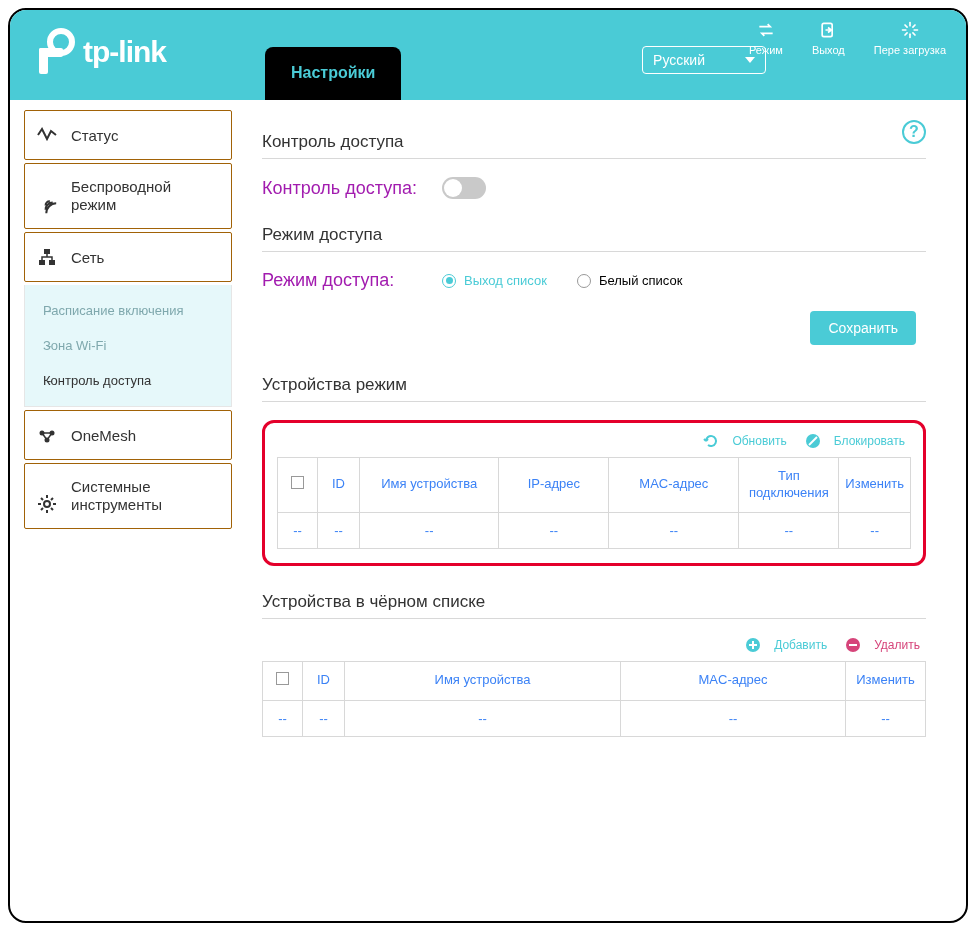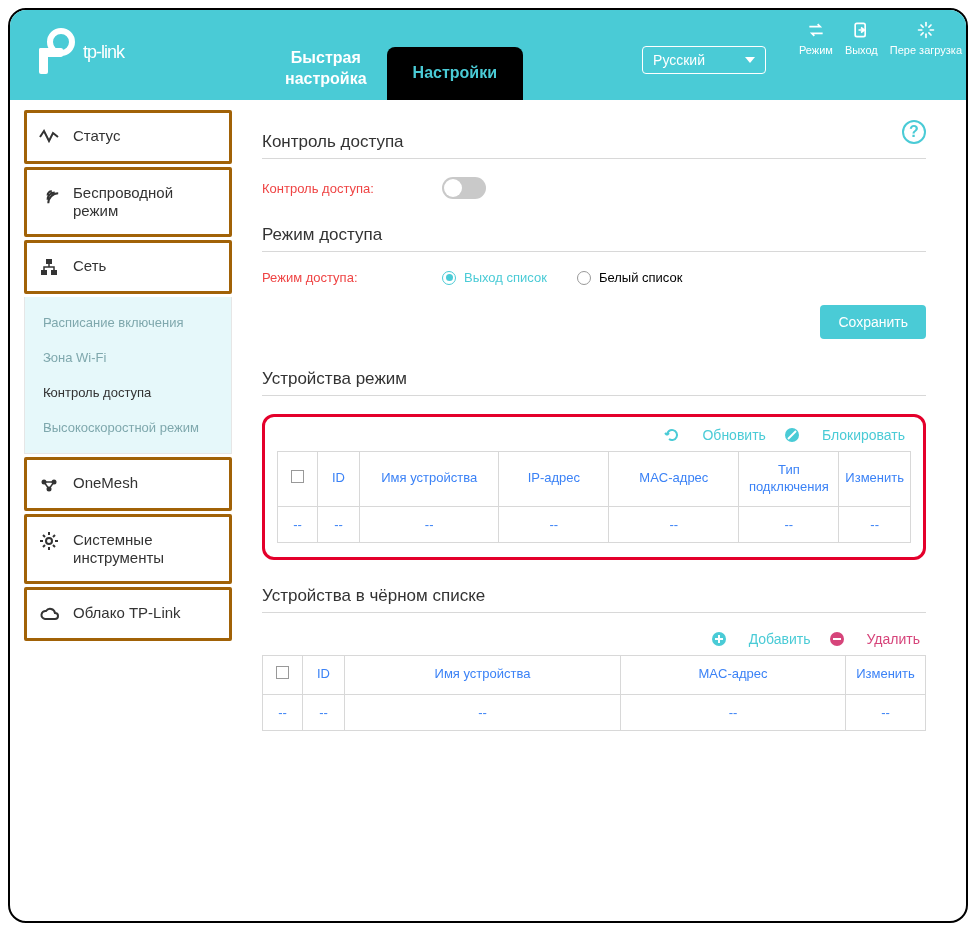--- a/index.html
+++ b/index.html
@@ -1,55 +1,55 @@
 <!DOCTYPE html>
 <html><head>
 <meta charset="utf-8">
 <style>
 *{box-sizing:border-box;margin:0;padding:0;font-family:Arial,Helvetica,sans-serif}
 body{background:#fff;width:975px;height:931px;overflow:hidden}
 .frame{border:2px solid #000;border-radius:18px;width:960px;height:915px;margin:8px;overflow:hidden;position:relative;background:#fff}
 .top{background:#4acbd6;height:90px;display:flex;align-items:flex-end;position:relative}
 .logo{position:absolute;left:25px;top:18px;display:flex;align-items:center;color:#fff}
 .logo-mark{width:42px;height:48px;margin-right:6px;position:relative}
-.logo-text{font-size:18px;font-weight:400;letter-spacing:-1px}
+.logo-text{font-size:30px;font-weight:700;letter-spacing:-1px}
 .tabs{margin-left:255px;display:flex;align-items:flex-end;height:100%}
 .tab{color:#fff;font-size:16px;font-weight:600;padding:10px 20px;text-align:center;cursor:pointer;line-height:1.3}
 .tab.active{background:#000000;color:#4acbd6;border-radius:8px 8px 0 0;padding:16px 26px 16px}
-.top-right{position:absolute;right:2px;top:6px;display:flex;align-items:center;gap:8px}
+.top-right{position:absolute;right:18px;top:6px;display:flex;align-items:center;gap:25px}
 .lang{background:#4acbd6;border:1px solid #fff;border-radius:4px;color:#fff;padding:5px 10px;font-size:14px;display:flex;align-items:center;gap:40px;cursor:pointer;position:absolute;right:200px;top:36px}
 .lang .chev{width:0;height:0;border-left:5px solid transparent;border-right:5px solid transparent;border-top:6px solid #fff}
 .tbtn{color:#fff;text-align:center;font-size:11px;cursor:pointer;padding:4px 2px;display:flex;flex-direction:column;align-items:center;gap:4px}
 .tbtn svg{width:20px;height:20px}
 .body{display:flex;height:calc(100% - 90px)}
 .side{width:222px;padding:10px 0 10px 14px;display:flex;flex-direction:column;gap:3px}
-.mitem{background:#fff;border:3px solid #a16207;border-radius:2px;padding:14px 12px;display:flex;align-items:flex-start;gap:14px;cursor:pointer;font-size:15px;color:#333;line-height:1.2}
+.mitem{background:#fff;border:1px solid #a16207;border-radius:2px;padding:14px 12px;display:flex;align-items:flex-end;gap:14px;cursor:pointer;font-size:15px;color:#333;line-height:1.2}
 .mitem .ic{width:20px;height:20px;flex-shrink:0;display:flex;align-items:center;justify-content:center}
 .mitem.sel{background:#ffc400;border-color:#ffc400}
 .sub{background:#e6f8fa;border:1px solid #e6e6e6;border-top:none;padding:8px 0}
 .subitem{padding:10px 10px 10px 18px;font-size:13px;color:#7fa8ad;cursor:pointer;position:relative}
 .subitem::before{content:"-";position:absolute;left:22px}
 .subitem.cur{color:#333}
 .main{flex:1;padding:24px 40px 24px 30px;overflow:auto;position:relative}
 .help{position:absolute;right:40px;top:20px;width:24px;height:24px;border:2px solid #4acbd6;border-radius:50%;color:#4acbd6;display:flex;align-items:center;justify-content:center;font-size:16px;font-weight:700;cursor:pointer}
 .sect-title{font-size:17px;color:#333;margin-bottom:6px;margin-top:8px}
 .hr{height:1px;background:#d8d8d8;margin-bottom:18px}
 .row{display:flex;align-items:center;margin-bottom:16px}
-.row .lbl{width:180px;font-size:13px;color:#ef4444}
+.row .lbl{width:180px;font-size:18px;color:#a21caf}
 .toggle{width:44px;height:22px;background:#c9c9c9;border-radius:11px;position:relative;cursor:pointer}
 .toggle::after{content:"";width:18px;height:18px;background:#fff;border-radius:50%;position:absolute;left:2px;top:2px}
 .radio{display:flex;align-items:center;gap:8px;margin-right:30px;font-size:13px;cursor:pointer}
 .rdot{width:14px;height:14px;border:1px solid #999;border-radius:50%;display:flex;align-items:center;justify-content:center}
 .radio.on .rdot{border-color:#4acbd6}
 .radio.on .rdot::after{content:"";width:7px;height:7px;background:#4acbd6;border-radius:50%}
 .radio.on{color:#4acbd6}
-.save-row{text-align:right;margin:20px 0 30px}
+.save-row{text-align:right;margin:20px 10px 30px}
 .btn-save{background:#4acbd6;color:#fff;border:none;padding:9px 18px;border-radius:4px;font-size:14px;cursor:pointer}
 .tbl-actions{display:flex;justify-content:flex-end;gap:18px;margin-bottom:8px;padding-right:6px}
-.act{color:#4acbd6;font-size:14px;display:flex;align-items:center;gap:22px;cursor:pointer}
+.act{color:#4acbd6;font-size:12px;display:flex;align-items:center;gap:13px;cursor:pointer}
 .act.danger{color:#d6447a}
 .act .ai{width:16px;height:16px;display:flex;align-items:center;justify-content:center}
 table{width:100%;border-collapse:collapse;font-size:13px;color:#3b82f6}
 th,td{border:1px solid #d8d8d8;padding:10px 6px;text-align:center}
 th{font-weight:400;line-height:1.3}
 .cb{width:13px;height:13px;border:1px solid #999;display:inline-block;cursor:pointer}
 .highlight-box{border:3px solid #e4002b;border-radius:12px;padding:10px 12px 14px;margin-bottom:26px}
 .section-block{margin-bottom:26px}
 </style>
 </head>
@@ -61,22 +61,20 @@
       <div class="logo-mark">
         <svg viewBox="0 0 42 48">
             <circle cx="26" cy="14" r="11" fill="none" stroke="#fff" stroke-width="6"></circle>
             <rect x="4" y="20" width="9" height="26" rx="2" fill="#fff"></rect>
             <rect x="4" y="20" width="24" height="9" rx="2" fill="#fff"></rect>
           </svg>
       </div>
       <span class="logo-text">tp-link</span>
     </div>
     <div class="tabs">
-      <div class="tab" style="white-space:pre-line">Быстрая
-настройка</div>
       <div class="tab active">Настройки</div>
     </div>
     <div class="lang">
       <span>Русский</span>
       <span class="chev"></span>
     </div>
     <div class="top-right">
       <div class="tbtn">
         <svg viewBox="0 0 24 24">
             <path fill="none" stroke="#fff" stroke-width="2" d="M4 8h13l-3-3m6 11H7l3 3"></path>
@@ -134,49 +132,40 @@
               <rect x="12" y="13" width="6" height="5" fill="#333"></rect>
               <path d="M10 7v3M5 13v-3h10v3" fill="none" stroke="#333" stroke-width="1.5"></path>
             </svg>
           </span>
         <span>Сеть</span>
       </div>
       <div class="sub">
         <div class="subitem">Расписание включения</div>
         <div class="subitem">Зона Wi-Fi</div>
         <div class="subitem cur">Контроль доступа</div>
-        <div class="subitem">Высокоскоростной режим</div>
       </div>
       <div class="mitem">
         <span class="ic">
             <svg viewBox="0 0 20 20">
               <circle cx="5" cy="8" r="2.5" fill="#333"></circle>
               <circle cx="15" cy="8" r="2.5" fill="#333"></circle>
               <circle cx="10" cy="15" r="2.5" fill="#333"></circle>
               <path d="M5 8l5 7 5-7z" fill="none" stroke="#333" stroke-width="1.5"></path>
             </svg>
           </span>
         <span>OneMesh</span>
       </div>
       <div class="mitem">
         <span class="ic">
             <svg viewBox="0 0 20 20">
               <circle cx="10" cy="10" r="3" fill="none" stroke="#333" stroke-width="2"></circle>
               <path d="M10 1v3M10 16v3M1 10h3M16 10h3M4 4l2 2M14 14l2 2M4 16l2-2M14 6l2-2" stroke="#333" stroke-width="2"></path>
             </svg>
           </span>
         <span>Системные инструменты</span>
-      </div>
-      <div class="mitem">
-        <span class="ic">
-            <svg viewBox="0 0 20 20">
-              <path d="M6 15a4 4 0 0 1 1-8 5 5 0 0 1 9 2 3 3 0 0 1 0 6z" fill="none" stroke="#333" stroke-width="2"></path>
-            </svg>
-          </span>
-        <span>Облако TP-Link</span>
       </div>
     </div>
 
     <div class="main">
       <div class="help">?</div>
 
       <div class="section-block">
         <div class="sect-title">Контроль доступа</div>
         <div class="hr"></div>
         <div class="row">

